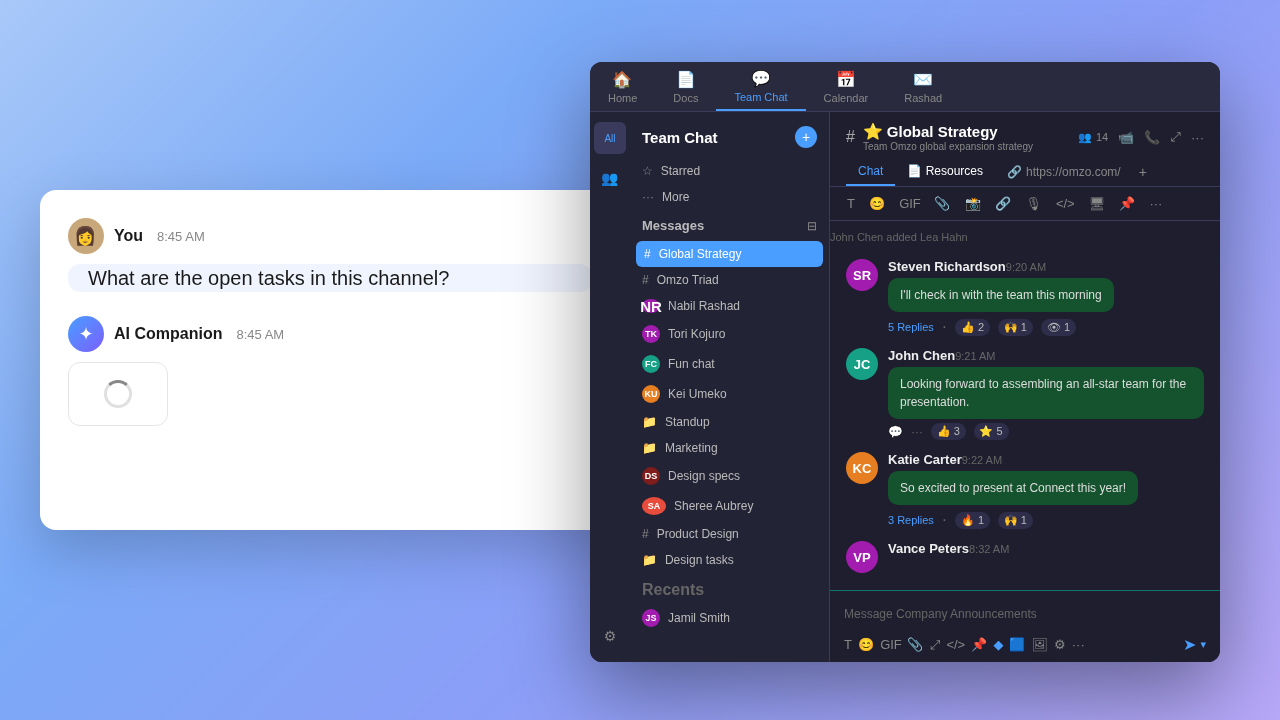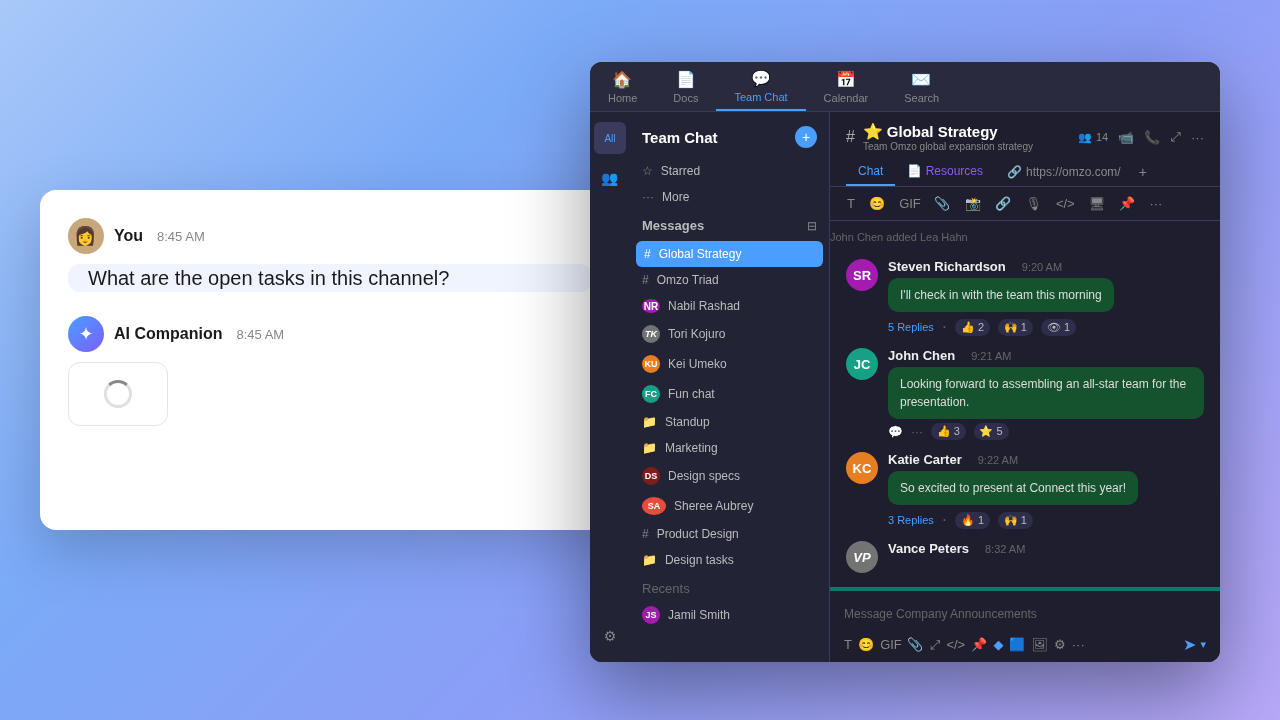--- a/index.html
+++ b/index.html
@@ -349,23 +349,23 @@
     }
 
     .channel-icon {
       font-size: 12px;
       color: #888;
     }
     .channel-item.active .channel-icon { color: white; }
 
     .section-label {
       padding: 8px 12px 4px;
-      font-size: 13px;
+      font-size: 16px;
       color: #666;
-      font-weight: 400;
+      font-weight: 700;
     }
 
     .messages-header {
       display: flex;
       align-items: center;
       justify-content: space-between;
       padding: 8px 12px;
     }
 
     .messages-label {
@@ -447,21 +447,21 @@
 
     .chat-tabs {
       display: flex;
       gap: 0;
       align-items: center;
     }
 
     .chat-tab {
       padding: 6px 12px;
       font-size: 12px;
-      color: #8b5cf6;
+      color: #ffffff;
       cursor: pointer;
       border-bottom: 2px solid transparent;
     }
 
     .chat-tab.active {
       color: #4a9eff;
       border-bottom: 2px solid #4a9eff;
     }
 
     .tab-link {
@@ -533,21 +533,21 @@
       font-weight: 600;
     }
 
     .msg-content {
       flex: 1;
     }
 
     .msg-header {
       display: flex;
       align-items: baseline;
-      gap: 16px;
+      gap: 0;
       margin-bottom: 4px;
     }
 
     .msg-author {
       font-size: 13px;
       font-weight: 600;
       color: #eee;
     }
 
     .msg-time {
@@ -599,21 +599,21 @@
 
     .action-icon {
       color: #666;
       font-size: 12px;
       cursor: pointer;
     }
 
     
     .chat-input-area {
       padding: 8px 14px;
-      border-top: 4px solid #0f766e;
+      border-top: 1px solid #0f766e;
       flex-shrink: 0;
     }
 
     .chat-input-placeholder {
       color: #666;
       font-size: 12px;
       padding: 8px 0;
     }
 
     .chat-input-toolbar {
@@ -639,21 +639,21 @@
     .send-icon {
       color: #4a9eff;
       font-size: 16px;
       cursor: pointer;
     }
 
     
     .av-blue { background: #a21caf; }
     .av-green { background: #7f1d1d; }
     .av-orange { background: #e67e22; }
-    .av-purple { background: #737373; font-style: italic; }
+    .av-purple { background: #a21caf; }
     .av-red { background: #e74c3c; }
     .av-teal { background: #16a085; }
 
     .star-emoji { color: #f1c40f; }
 
     .scrollable { overflow-y: auto; flex: 1; }
     .scrollable::-webkit-scrollbar { width: 4px; }
     .scrollable::-webkit-scrollbar-track { background: transparent; }
     .scrollable::-webkit-scrollbar-thumb { background: #444; border-radius: 2px; }
   </style>
@@ -700,21 +700,21 @@
     <div class="nav-item active">
       <span class="nav-icon">💬</span>
       <span>Team Chat</span>
     </div>
     <div class="nav-item">
       <span class="nav-icon">📅</span>
       <span>Calendar</span>
     </div>
     <div class="nav-item">
       <span class="nav-icon">✉️</span>
-      <span>Search</span>
+      <span>Rashad</span>
     </div>
   </div>
 
   <div class="main-content">
 
     <div class="sidebar-icons">
       <div class="sidebar-icon-item active">
         <span style="font-size:10px;color:#4a9eff;">All</span>
       </div>
       <div class="sidebar-icon-item">
@@ -749,34 +749,34 @@
 
         <div class="channel-item active">
           <span class="channel-icon">#</span>
           <span>Global Strategy</span>
         </div>
         <div class="channel-item">
           <span class="channel-icon">#</span>
           <span>Omzo Triad</span>
         </div>
         <div class="channel-item">
-          <div class="msg-avatar av-blue" style="width:18px;height:14px;font-size:10px;">NR</div>
+          <div class="msg-avatar av-blue" style="width:18px;height:14px;font-size:15px;">NR</div>
           <span>Nabil Rashad</span>
         </div>
         <div class="channel-item">
           <div class="msg-avatar av-purple" style="width:18px;height:18px;font-size:9px;">TK</div>
           <span>Tori Kojuro</span>
         </div>
         <div class="channel-item">
+          <div class="msg-avatar av-teal" style="width:18px;height:18px;font-size:9px;">FC</div>
+          <span>Fun chat</span>
+        </div>
+        <div class="channel-item">
           <div class="msg-avatar av-orange" style="width:18px;height:18px;font-size:9px;">KU</div>
           <span>Kei Umeko</span>
-        </div>
-        <div class="channel-item">
-          <div class="msg-avatar av-teal" style="width:18px;height:18px;font-size:9px;">FC</div>
-          <span>Fun chat</span>
         </div>
         <div class="channel-item">
           <span class="channel-icon">📁</span>
           <span>Standup</span>
         </div>
         <div class="channel-item">
           <span class="channel-icon">📁</span>
           <span>Marketing</span>
         </div>
         <div class="channel-item">

